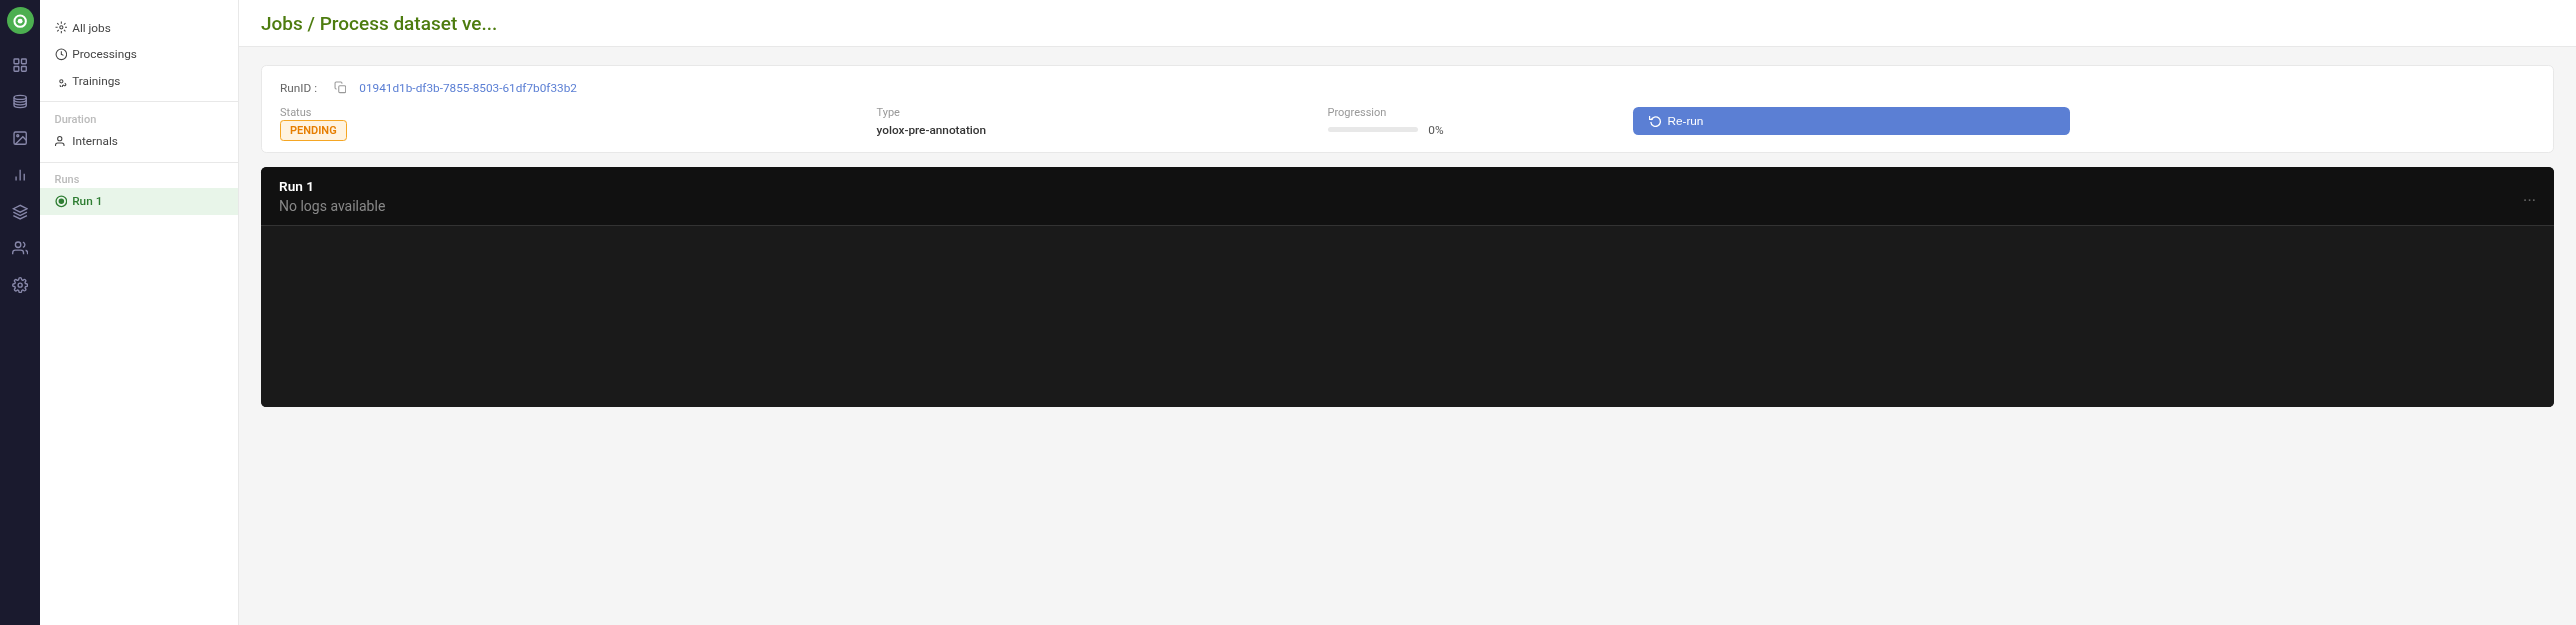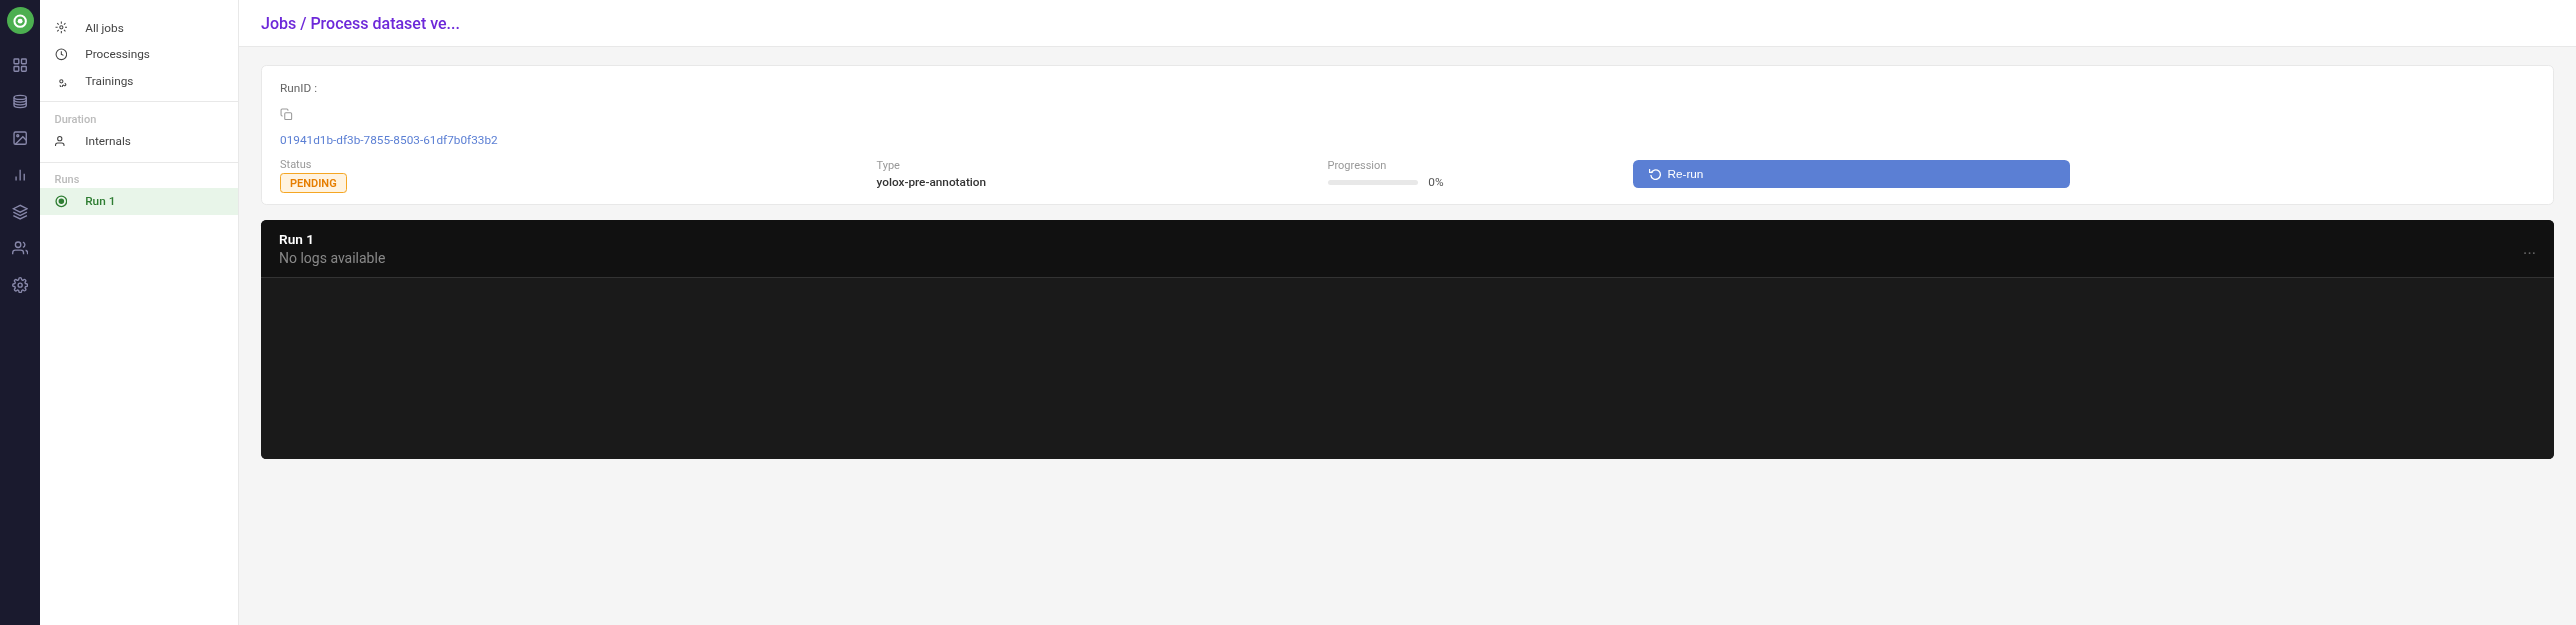--- a/index.html
+++ b/index.html
@@ -51,21 +51,21 @@
       width: 199px;
       background: #fff;
       border-right: 0.9px solid #e8e8e8;
       padding: 14.5px 0;
       flex-shrink: 0;
       overflow-y: auto;
     }
     .sidebar-item {
       display: flex;
       align-items: center;
-      gap: 18px;
+      gap: 5px;
       padding: 6.3px 14.5px;
       color: #444;
       cursor: pointer;
       font-size: 11.8px;
       text-align: right;
     }
     .sidebar-item.active {
       background: #e8f5e9;
       color: #2e7d32;
       font-weight: 500;
@@ -94,22 +94,22 @@
     
     .header {
       background: #fff;
       border-bottom: 0.9px solid #e8e8e8;
       padding: 0 22px;
       height: 47px;
       display: flex;
       align-items: center;
     }
     .breadcrumb {
-      font-size: 16px;
-      color: #6d28d9;
+      font-size: 19px;
+      color: #4d7c0f;
       font-weight: 500;
     }
 
     
     .content {
       flex: 1;
       padding: 18px 22px;
       overflow-y: auto;
       background: #f5f5f5;
     }
@@ -117,24 +117,23 @@
     
     .job-card {
       background: #fff;
       border: 0.9px solid #e8e8e8;
       border-radius: 5.4px;
       padding: 14.5px 18px;
       margin-bottom: 14.5px;
     }
     .job-card-top {
       display: flex;
-      align-items: flex-start;
+      align-items: center;
       gap: 13px;
       margin-bottom: 11px;
-      flex-direction: column;
     }
     .run-id-label {
       color: #666;
       font-size: 11.8px;
       margin-right: 3.6px;
     }
     .copy-icon {
       color: #999;
       cursor: pointer;
       display: inline-flex;

